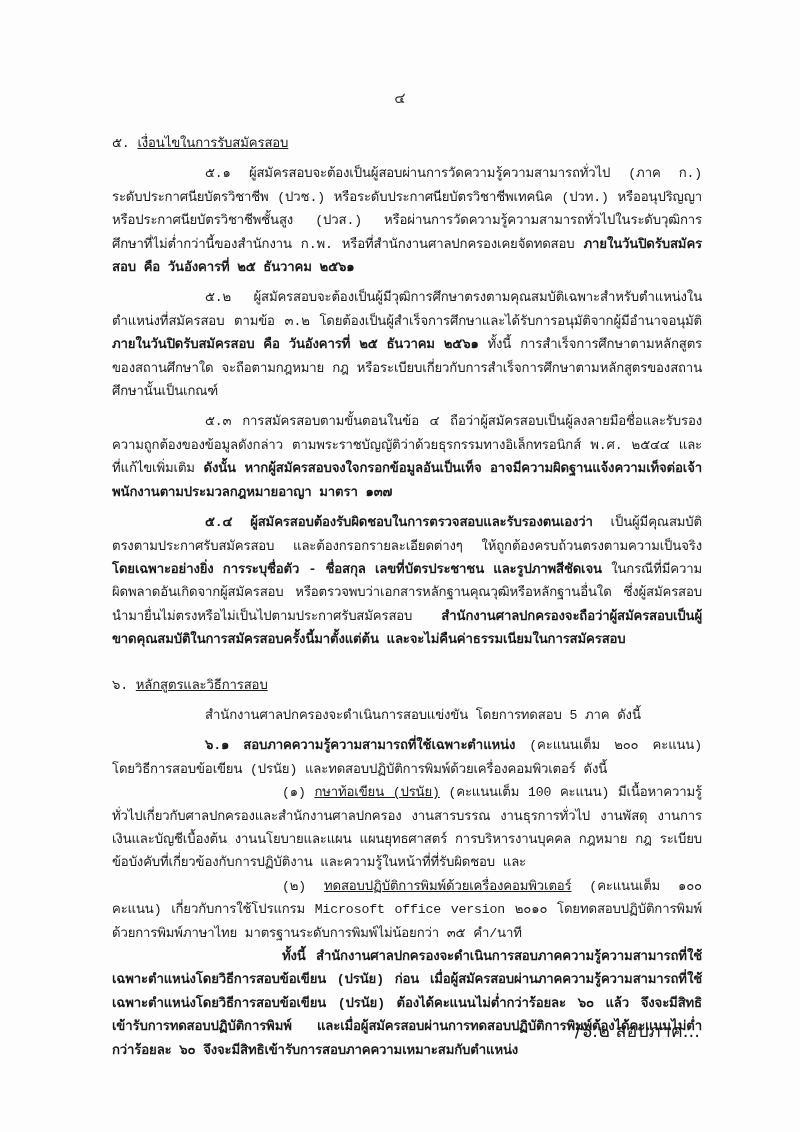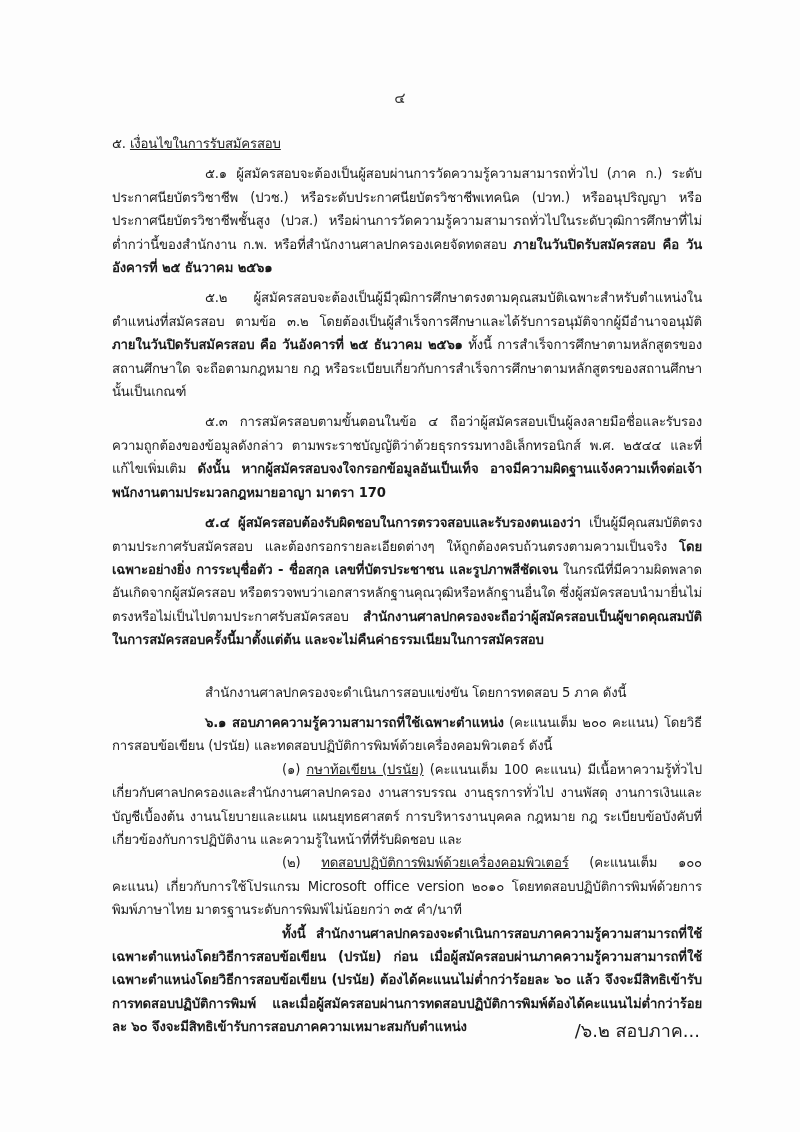--- a/index.html
+++ b/index.html
@@ -7,21 +7,21 @@
     width:800px; height:1132px; background:#ffffff; overflow:hidden;
     font-family:"DejaVu Sans","Liberation Sans",sans-serif; color:#1a1a1a;
   }
   .page { position:relative; width:800px; height:1132px; background:#fdfdfd; }
   .page-number {
     position:absolute; top:86px; left:0; width:800px; text-align:center;
     font-size:15px; color:#333;
   }
   .content {
     position:absolute; top:132px; left:112px; width:590px;
-    font-size:13.2px; line-height:23.4px; letter-spacing:-0.15px;
+    font-size:13.2px; line-height:23.4px; letter-spacing:-0.15px;font-family:Liberation Mono, monospace;
   }
   .heading { margin:0; font-weight:normal; }
   .heading .u { text-decoration:underline; }
   .para { margin:0; text-align:justify; text-align-last:left; }
   .indent1 { text-indent:93px;margin-top:7px; }
   .indent2 { text-indent:170px; }
   b, .b { font-weight:bold; }
   .u { text-decoration:underline; }
   .gap { height:22px; }
   .footer-next {
@@ -43,29 +43,33 @@
 
     <p class="para indent1">
       <span>๕.๑ ผู้สมัครสอบจะต้องเป็นผู้สอบผ่านการวัดความรู้ความสามารถทั่วไป (ภาค ก.) ระดับประกาศนียบัตรวิชาชีพ (ปวช.) หรือระดับประกาศนียบัตรวิชาชีพเทคนิค (ปวท.) หรืออนุปริญญา หรือประกาศนียบัตรวิชาชีพชั้นสูง (ปวส.) หรือผ่านการวัดความรู้ความสามารถทั่วไปในระดับวุฒิการศึกษาที่ไม่ต่ำกว่านี้ของสำนักงาน ก.พ. หรือที่สำนักงานศาลปกครองเคยจัดทดสอบ </span><b>ภายในวันปิดรับสมัครสอบ คือ วันอังคารที่ ๒๕ ธันวาคม ๒๕๖๑</b>
     </p>
 
     <p class="para indent1">
       <span>๕.๒ ผู้สมัครสอบจะต้องเป็นผู้มีวุฒิการศึกษาตรงตามคุณสมบัติเฉพาะสำหรับตำแหน่งในตำแหน่งที่สมัครสอบ ตามข้อ ๓.๒ โดยต้องเป็นผู้สำเร็จการศึกษาและได้รับการอนุมัติจากผู้มีอำนาจอนุมัติ </span><b>ภายในวันปิดรับสมัครสอบ คือ วันอังคารที่ ๒๕ ธันวาคม ๒๕๖๑</b><span> ทั้งนี้ การสำเร็จการศึกษาตามหลักสูตรของสถานศึกษาใด จะถือตามกฎหมาย กฎ หรือระเบียบเกี่ยวกับการสำเร็จการศึกษาตามหลักสูตรของสถานศึกษานั้นเป็นเกณฑ์</span>
     </p>
 
     <p class="para indent1">
-      <span>๕.๓ การสมัครสอบตามขั้นตอนในข้อ ๔ ถือว่าผู้สมัครสอบเป็นผู้ลงลายมือชื่อและรับรองความถูกต้องของข้อมูลดังกล่าว ตามพระราชบัญญัติว่าด้วยธุรกรรมทางอิเล็กทรอนิกส์ พ.ศ. ๒๕๔๔ และที่แก้ไขเพิ่มเติม </span><b>ดังนั้น หากผู้สมัครสอบจงใจกรอกข้อมูลอันเป็นเท็จ อาจมีความผิดฐานแจ้งความเท็จต่อเจ้าพนักงานตามประมวลกฎหมายอาญา มาตรา 170</b>
+      <span>๕.๓ การสมัครสอบตามขั้นตอนในข้อ ๔ ถือว่าผู้สมัครสอบเป็นผู้ลงลายมือชื่อและรับรองความถูกต้องของข้อมูลดังกล่าว ตามพระราชบัญญัติว่าด้วยธุรกรรมทางอิเล็กทรอนิกส์ พ.ศ. ๒๕๔๔ และที่แก้ไขเพิ่มเติม </span><b>ดังนั้น หากผู้สมัครสอบจงใจกรอกข้อมูลอันเป็นเท็จ อาจมีความผิดฐานแจ้งความเท็จต่อเจ้าพนักงานตามประมวลกฎหมายอาญา มาตรา ๑๓๗</b>
     </p>
 
     <p class="para indent1">
       <b>๕.๔ ผู้สมัครสอบต้องรับผิดชอบในการตรวจสอบและรับรองตนเองว่า</b><span> เป็นผู้มีคุณสมบัติตรงตามประกาศรับสมัครสอบ และต้องกรอกรายละเอียดต่างๆ ให้ถูกต้องครบถ้วนตรงตามความเป็นจริง </span><b>โดยเฉพาะอย่างยิ่ง การระบุชื่อตัว - ชื่อสกุล เลขที่บัตรประชาชน และรูปภาพสีชัดเจน</b><span> ในกรณีที่มีความผิดพลาดอันเกิดจากผู้สมัครสอบ หรือตรวจพบว่าเอกสารหลักฐานคุณวุฒิหรือหลักฐานอื่นใด ซึ่งผู้สมัครสอบนำมายื่นไม่ตรงหรือไม่เป็นไปตามประกาศรับสมัครสอบ </span><b>สำนักงานศาลปกครองจะถือว่าผู้สมัครสอบเป็นผู้ขาดคุณสมบัติในการสมัครสอบครั้งนี้มาตั้งแต่ต้น และจะไม่คืนค่าธรรมเนียมในการสมัครสอบ</b>
     </p>
 
     <div class="gap"></div>
 
+    <p class="heading">
+      <span>๖.</span>
+      <span class="u">หลักสูตรและวิธีการสอบ</span>
+    </p>
 
     <p class="para indent1">สำนักงานศาลปกครองจะดำเนินการสอบแข่งขัน โดยการทดสอบ 5 ภาค ดังนี้</p>
 
     <p class="para indent1">
       <b>๖.๑ สอบภาคความรู้ความสามารถที่ใช้เฉพาะตำแหน่ง</b><span> (คะแนนเต็ม ๒๐๐ คะแนน) โดยวิธีการสอบข้อเขียน (ปรนัย) และทดสอบปฏิบัติการพิมพ์ด้วยเครื่องคอมพิวเตอร์ ดังนี้</span>
     </p>
 
     <p class="para indent2">
       <span>(๑) </span><span class="u">กษาท้อเขียน (ปรนัย)</span><span> (คะแนนเต็ม 100 คะแนน) มีเนื้อหาความรู้ทั่วไปเกี่ยวกับศาลปกครองและสำนักงานศาลปกครอง งานสารบรรณ งานธุรการทั่วไป งานพัสดุ งานการเงินและบัญชีเบื้องต้น งานนโยบายและแผน แผนยุทธศาสตร์ การบริหารงานบุคคล กฎหมาย กฎ ระเบียบข้อบังคับที่เกี่ยวข้องกับการปฏิบัติงาน และความรู้ในหน้าที่ที่รับผิดชอบ และ</span>
     </p>

